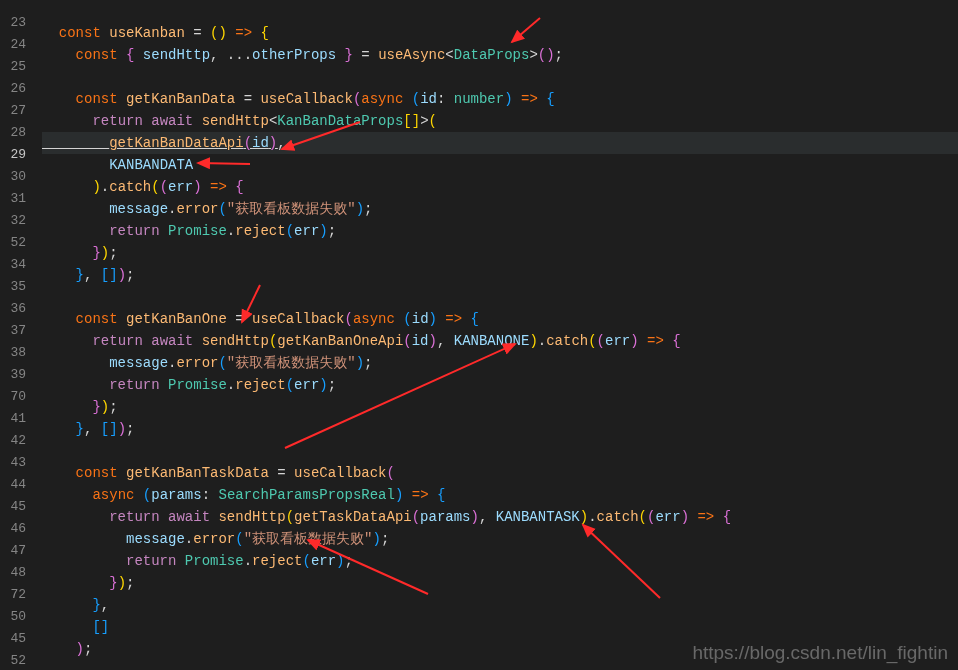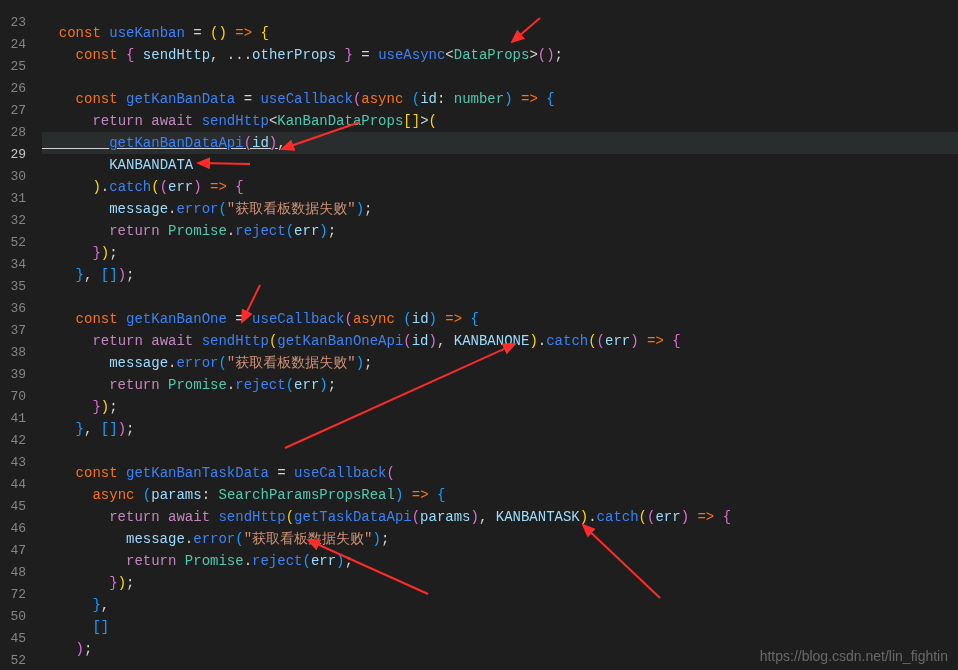--- a/index.html
+++ b/index.html
@@ -32,34 +32,34 @@
     .code {
       flex: 1;
       line-height: 22px;
       padding-left: 4px;
       white-space: pre;
     }
     .code-line { height: 22px; position: relative; }
     .code-line.highlighted { background: #2a2d2e; text-decoration: underline; }
     .kw { color: #f97316; }
     .kw-purple { color: #c586c0; }
-    .fn { color: #3b82f6; margin-top: 8px; }
+    .fn { color: #fdba74; margin-top: 8px; }
     .var { color: #9cdcfe; }
     .type { color: #4ec9b0; text-align: center; }
     .str { color: #ce9178; }
     .punct { color: #d4d4d4; }
     .bracket1 { color: #ffd700; }
     .bracket2 { color: #da70d6; }
     .bracket3 { color: #179fff; }
     .watermark {
       position: absolute;
       bottom: 6px;
       right: 10px;
       color: #888;
-      font-size: 14px;
+      font-size: 19px;
       opacity: 0.7;
       font-family: sans-serif;
     }
     .arrows {
       position: absolute;
       top: 0;
       left: 0;
       width: 958px;
       height: 670px;
       pointer-events: none;

